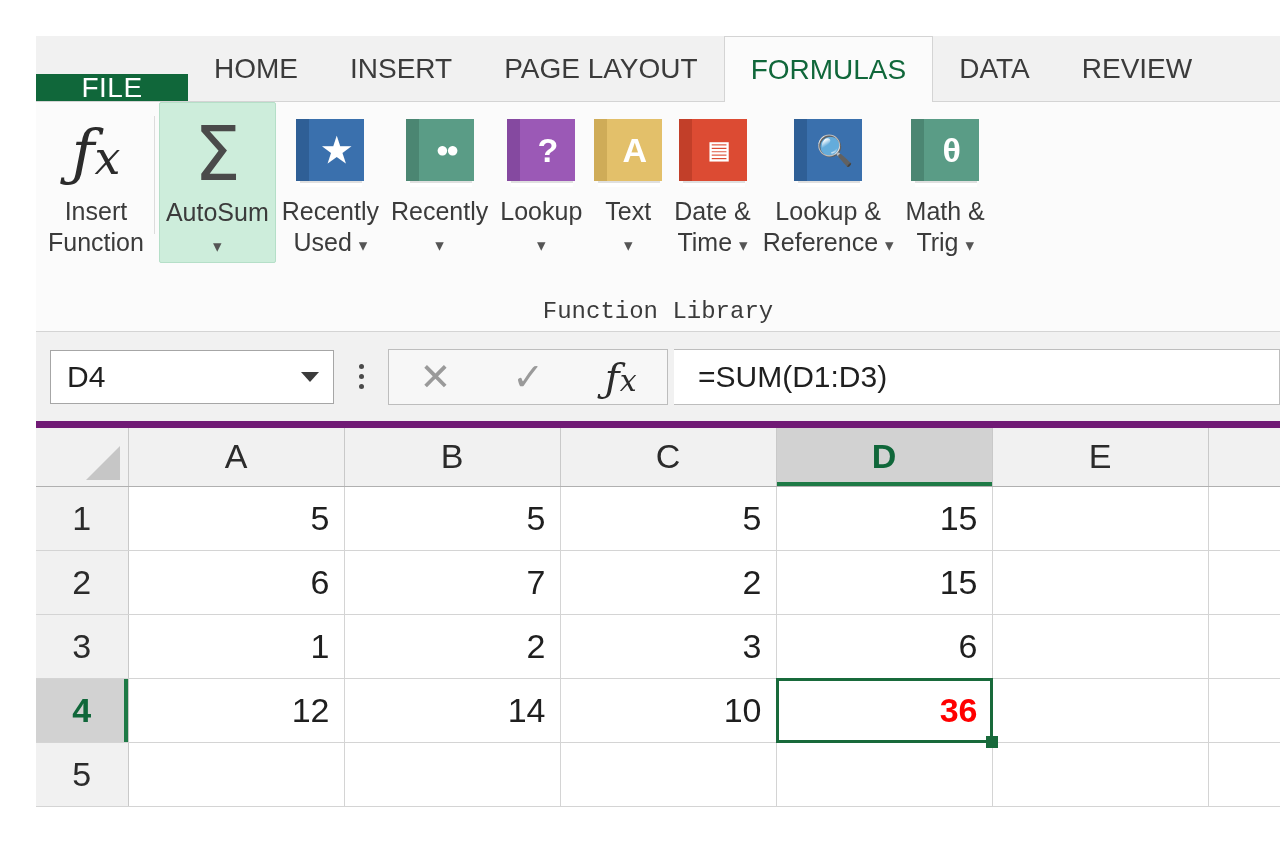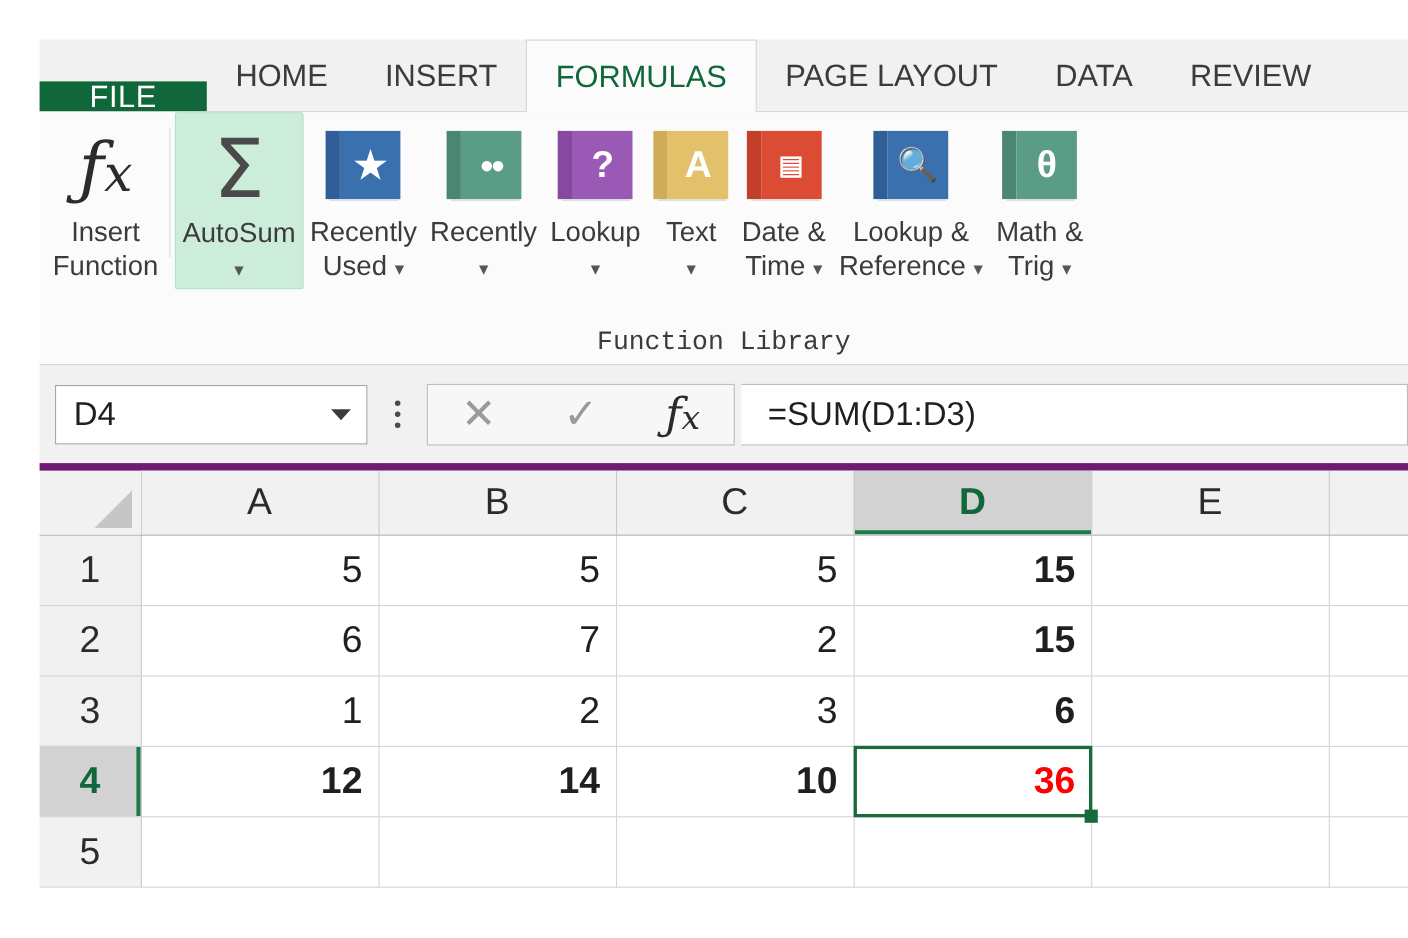--- a/index.html
+++ b/index.html
@@ -282,21 +282,21 @@
     box-shadow: inset -4px 0 0 0 #1e7a46;
   }
   .sheet td.cell {
     text-align: right;
     vertical-align: middle;
     padding-right: 14px;
     font-size: 34px;
     color: #1f1f1f;
     background: #ffffff;
   }
-  .sheet td.cell.bold { font-weight: bold; margin-top: 23px; }
+  .sheet td.cell.bold { font-weight: normal; margin-top: 23px; }
   .sheet td.cell.selected {
     position: relative;
     color: #ff0000;
     font-weight: bold;
   }
   .sel-box {
     position: absolute;
     left: -1px; top: -1px; right: -1px; bottom: -1px;
     border: 3px solid #186a3b;
     pointer-events: none;
@@ -316,25 +316,25 @@
   <div class="tabstrip">
     <div class="tab-file">
       <span>FILE</span>
     </div>
     <div class="tab">
       <span>HOME</span>
     </div>
     <div class="tab">
       <span>INSERT</span>
     </div>
+    <div class="tab">
+      <span>PAGE LAYOUT</span>
+    </div>
     <div class="tab active">
       <span>FORMULAS</span>
-    </div>
-    <div class="tab">
-      <span>PAGE LAYOUT</span>
     </div>
     <div class="tab">
       <span>DATA</span>
     </div>
     <div class="tab">
       <span>REVIEW</span>
     </div>
   </div>
 
   <div class="ribbon">

